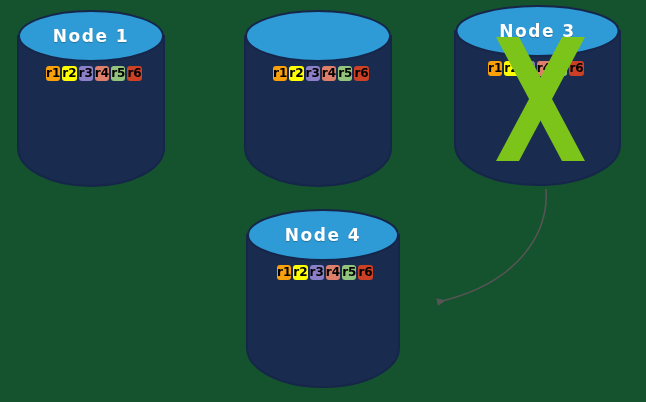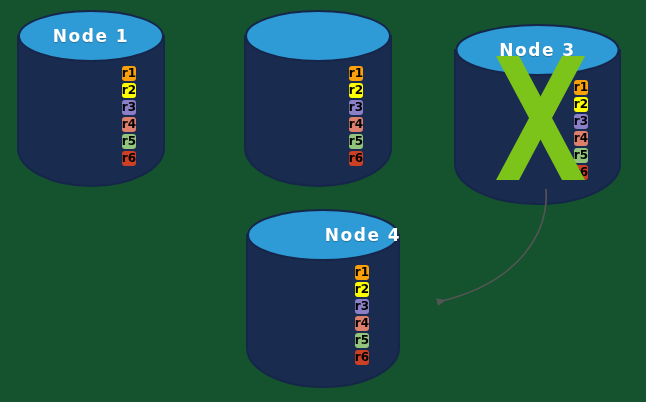--- a/index.html
+++ b/index.html
@@ -33,21 +33,21 @@
     font-weight: bold;
     font-size: 17px;
     letter-spacing: 1.5px;
     font-family: "DejaVu Sans", sans-serif;
     text-shadow: 0 1px 1px rgba(0,0,0,0.25);
     pointer-events: none;
   }
   .records {
     position: absolute;
     display: flex;
-    flex-direction: column;
+    flex-direction: row;
     align-items: flex-end;
   }
   .record {
     position: relative;
     border-radius: 3px;
     text-align: center;
     color: #000000;
     font-weight: bold;
     font-size: 12px;
     line-height: 15px;
@@ -96,21 +96,21 @@
     <div class="records" style="left:28px; top:58px; width:90px; gap:2px;">
       <div class="record" style="background:#F9A00B;">r1</div>
       <div class="record" style="background:#FFFF00;">r2</div>
       <div class="record" style="background:#8B7FC7;">r3</div>
       <div class="record" style="background:#DD7F6B;">r4</div>
       <div class="record" style="background:#93C47D;">r5</div>
       <div class="record" style="background:#CC4125;">r6</div>
     </div>
   </div>
 
-  <div class="node" style="left:455px; top:22px; width:165px; height:182px;">
+  <div class="node" style="left:455px; top:3px; width:165px; height:182px;">
     <svg width="165" height="182" viewBox="0 0 165 182">
       <path d="M0,28 L0,142 A82.5,40 0 0 0 165,142 L165,28 Z" fill="#1A2B50" stroke="#16264A" stroke-width="2"></path>
       <ellipse cx="82.5" cy="28" rx="81" ry="25" fill="#2E9BD6" stroke="#16264A" stroke-width="2"></ellipse>
     </svg>
     <div class="node-label" style="top:18px;">Node  3</div>
     <div class="records" style="left:33px; top:58px; width:100px; gap:2px;">
       <div class="record" style="background:#F9A00B;">r1</div>
       <div class="record" style="background:#FFFF00;">r2</div>
       <div class="record" style="background:#8B7FC7;">r3</div>
       <div class="record" style="background:#DD7F6B;">r4</div>
@@ -121,21 +121,21 @@
       <polygon points="8,0 31,0 97,124 74,124" fill="#7DC41A"></polygon>
       <polygon points="74,0 97,0 31,124 8,124" fill="#7DC41A"></polygon>
     </svg>
   </div>
 
   <div class="node" style="left:247px; top:207px; width:152px; height:180px;">
     <svg width="152" height="180" viewBox="0 0 152 180">
       <path d="M0,28 L0,141 A76,39 0 0 0 152,141 L152,28 Z" fill="#1A2B50" stroke="#16264A" stroke-width="2"></path>
       <ellipse cx="76" cy="28" rx="75" ry="25" fill="#2E9BD6" stroke="#16264A" stroke-width="2"></ellipse>
     </svg>
-    <div class="node-label" style="top:18px;padding-left:40px;">Node  4</div>
+    <div class="node-label" style="top:18px;">Node  4</div>
     <div class="records" style="left:30px; top:58px; width:92px; gap:2px;">
       <div class="record" style="background:#F9A00B;">r1</div>
       <div class="record" style="background:#FFFF00;">r2</div>
       <div class="record" style="background:#8B7FC7;">r3</div>
       <div class="record" style="background:#DD7F6B;">r4</div>
       <div class="record" style="background:#93C47D;">r5</div>
       <div class="record" style="background:#CC4125;">r6</div>
     </div>
   </div>
 

